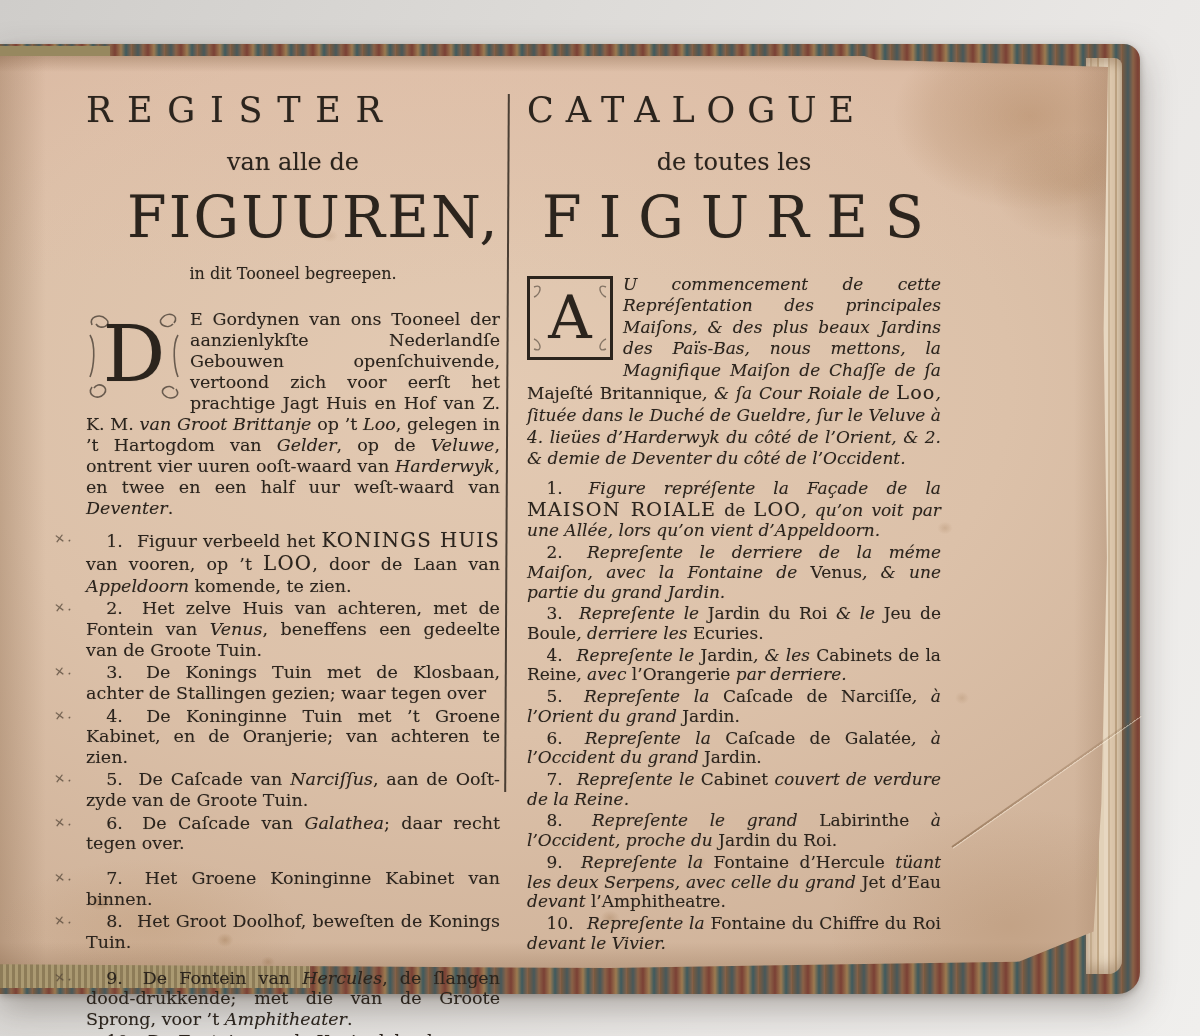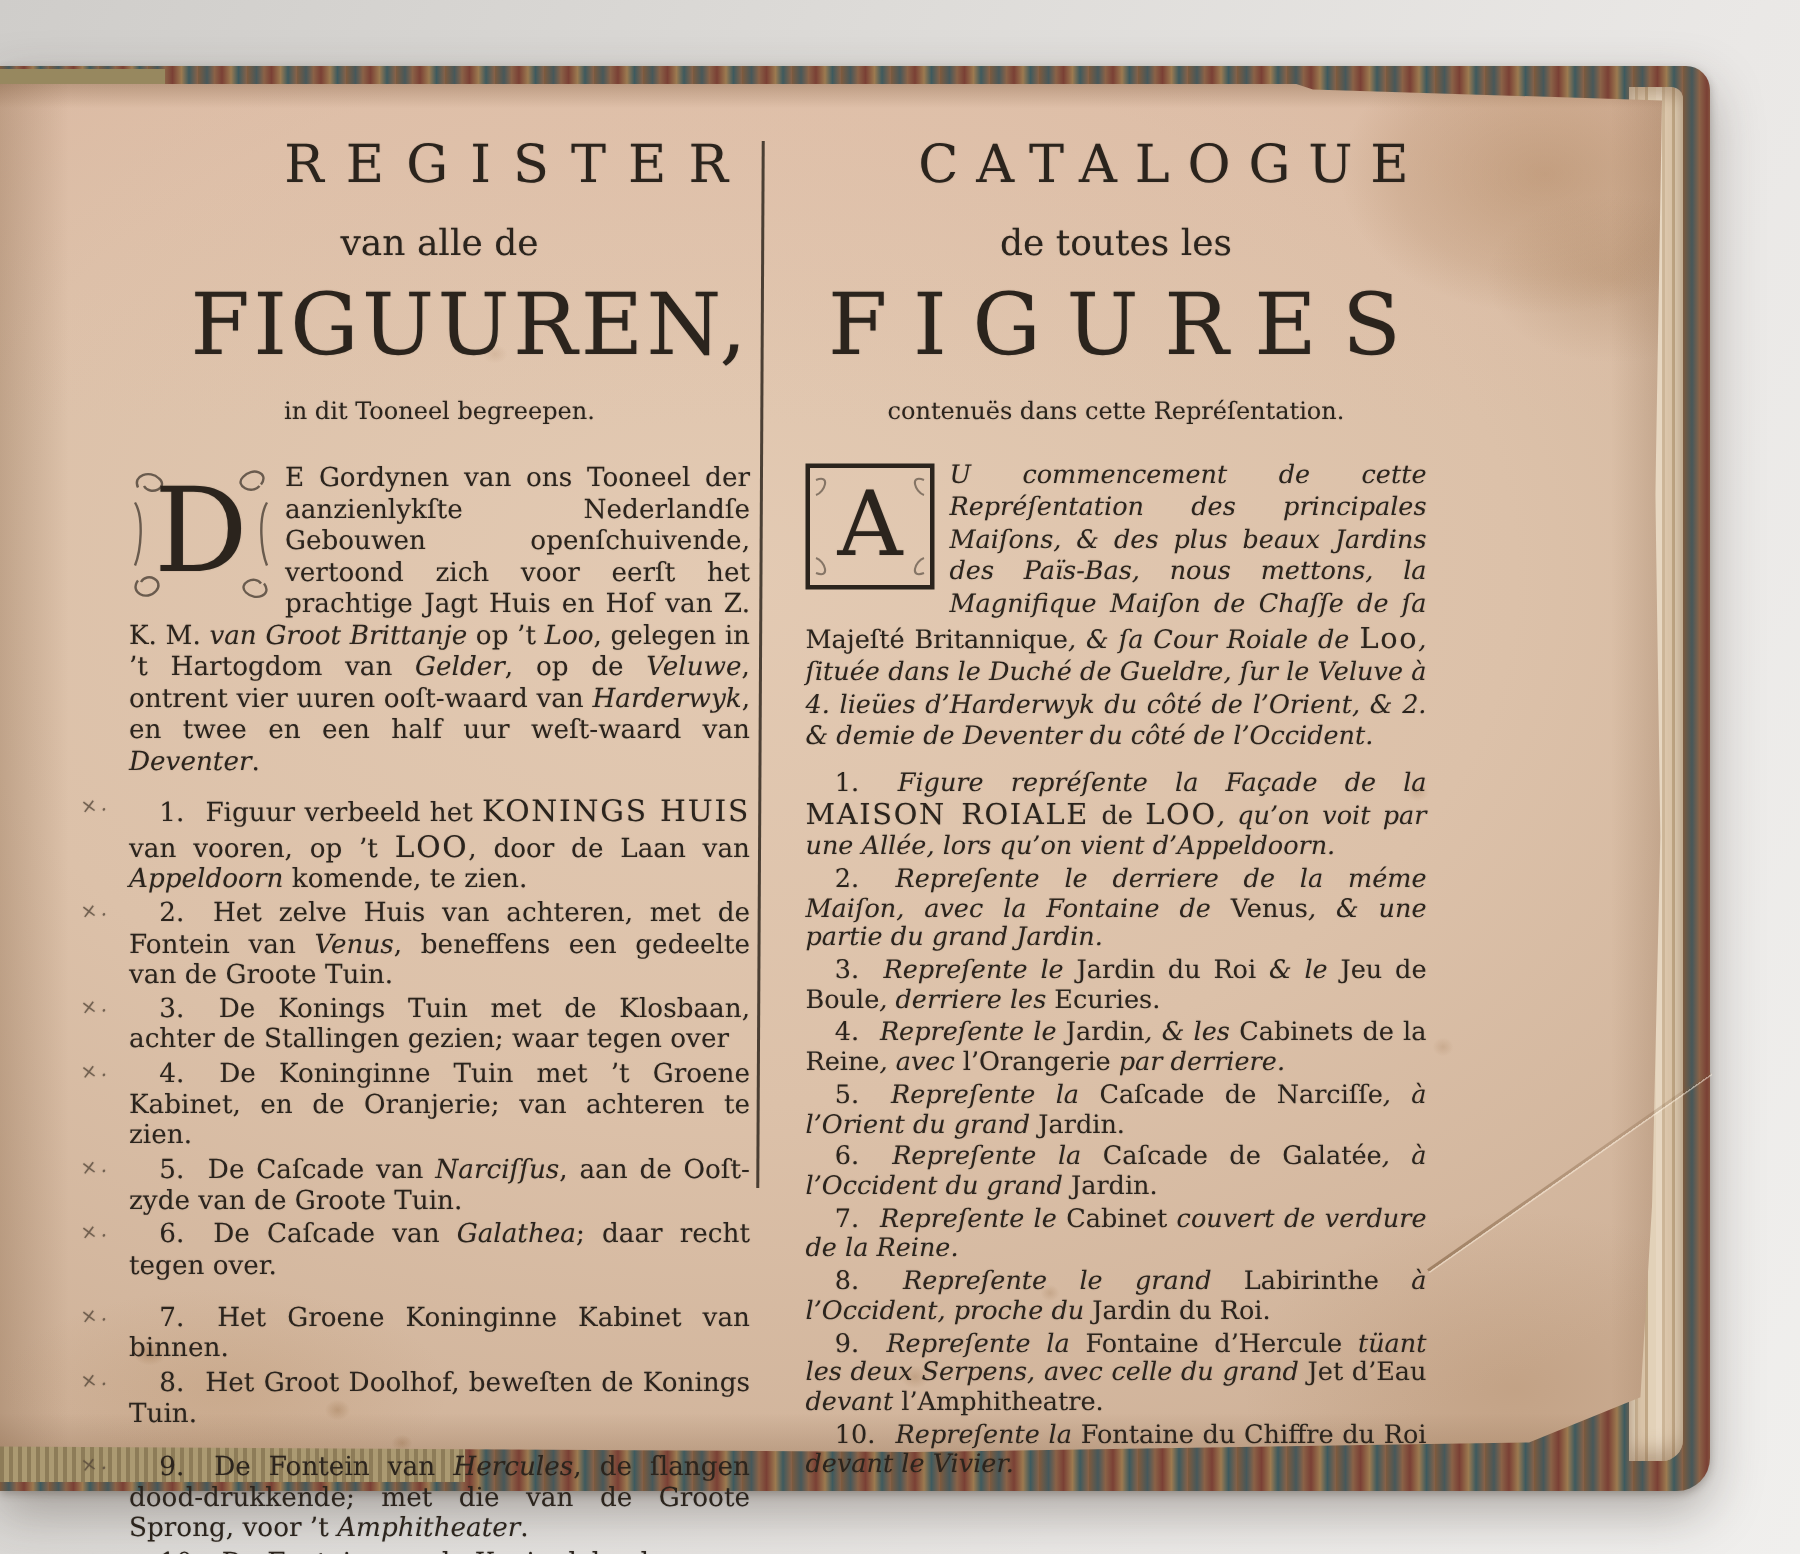--- a/index.html
+++ b/index.html
@@ -81,23 +81,23 @@
     position:absolute;left:506px;top:94px;width:2px;height:698px;
     background:linear-gradient(180deg,#3a3127 0%,#2e2throw 40%,#3a3127 100%);
     background-color:#352c23;
     transform:rotate(.3deg);opacity:.88;
   }
 
   
   .col{position:absolute;top:86px;color:#2b241d;
        text-shadow:0 0 1px rgba(43,36,29,.25);}
   .col-left{left:86px;width:414px;}
-  .col-right{left:527px;width:414px;margin-left:10px;}
-
-  .hdr-title{font-size:35px;letter-spacing:.42em;text-align:right;margin:4px 0 0 0;
+  .col-right{left:527px;width:414px;}
+
+  .hdr-title{font-size:35px;letter-spacing:.42em;text-align:left;margin:4px 0 0 0;
              font-weight:500;white-space:nowrap;}
   .col-right .hdr-title{letter-spacing:.34em;}
   .hdr-sub{font-size:24px;text-align:center;margin:18px 0 0 0;}
   .hdr-main{font-size:57px;text-align:right;margin:8px 0 0 0;font-weight:500;
             letter-spacing:.04em;white-space:nowrap;}
   .col-right .hdr-main{letter-spacing:.30em;}
   .hdr-sub2{font-size:16px;text-align:center;margin:14px 0 0 0;white-space:nowrap;}
 
   .intro{font-size:17.5px;line-height:1.2;text-align:justify;margin:26px 0 0 0;}
   .col-right .intro{font-style:italic;font-size:17px;line-height:1.26;margin-top:24px;}
@@ -219,21 +219,20 @@
     <span class="item-num">10.</span>
     <span class="item-text"><span class="run-rm">De Fontein van de Koninglyke door-een gevlochte Naam, voor de Veiver.</span></span>
   </p>
 </div>
   </div>
 
   <div class="col col-right">
     <h1 class="hdr-title">CATALOGUE</h1>
     <p class="hdr-sub">de toutes les</p>
     <h2 class="hdr-main">FIGURES</h2>
-    <p class="hdr-sub2">contenuës dans cette Repréſentation.</p>
 
     <p class="intro">
       <span class="dropcap-wrap boxed">
         <svg class="flourish" viewBox="0 0 80 78">
           <g fill="none" stroke="#2b241d" stroke-width="1.4" opacity=".5">
             <path d="M4,8 C14,4 10,16 4,18"></path>
             <path d="M76,8 C66,4 70,16 76,18"></path>
             <path d="M4,70 C14,74 10,62 4,60"></path>
             <path d="M76,70 C66,74 70,62 76,60"></path>
           </g>

